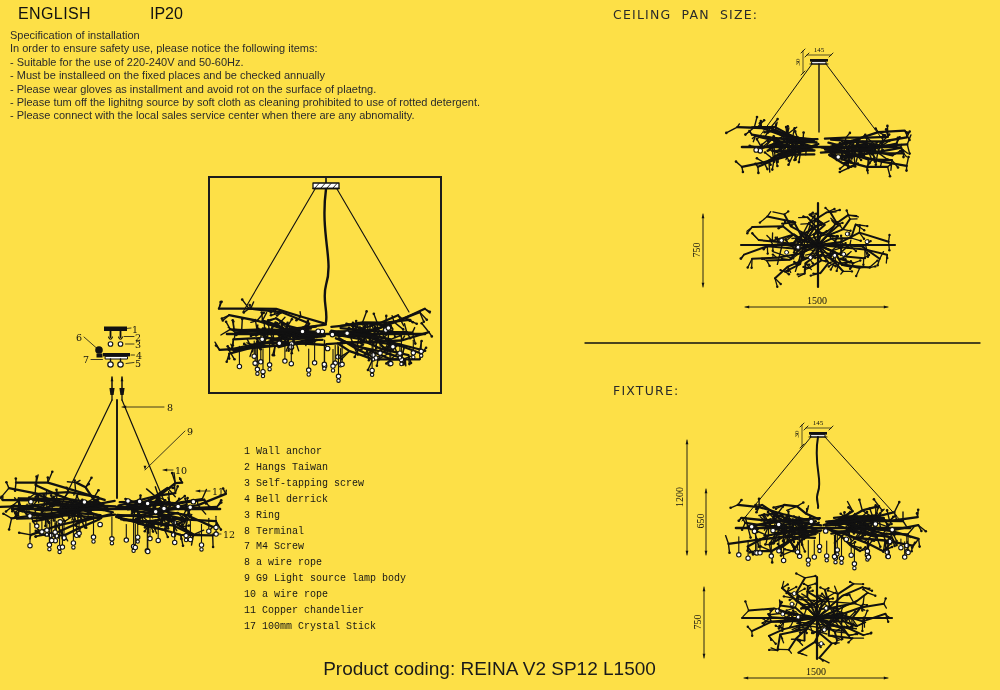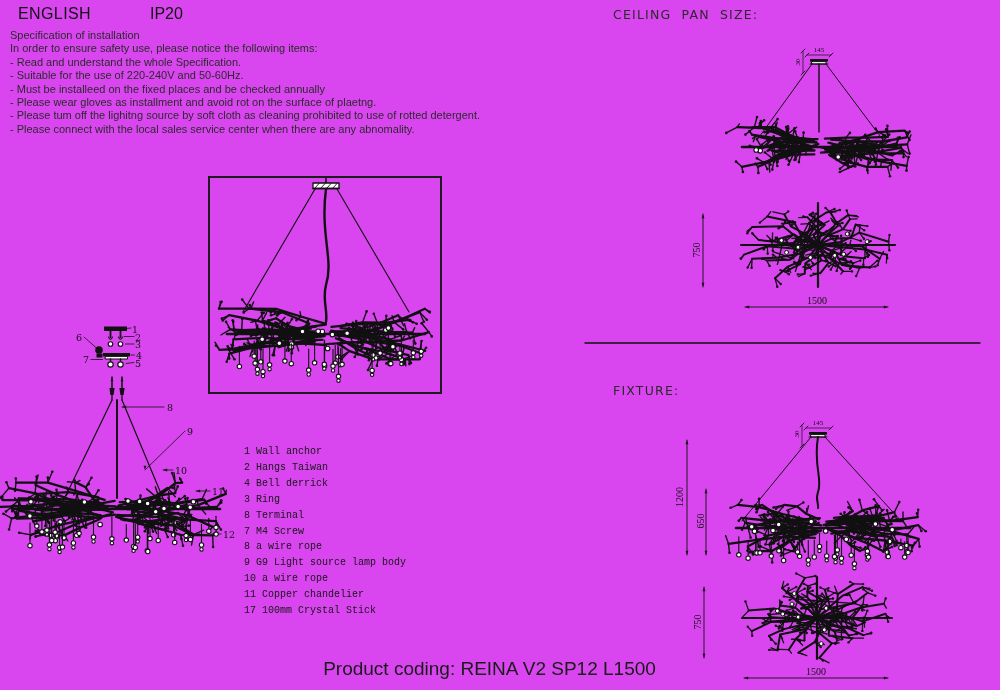--- a/index.html
+++ b/index.html
@@ -1,17 +1,17 @@
 <!DOCTYPE html>
 <html><head>
 <meta charset="utf-8">
 <style>
   *{margin:0;padding:0;box-sizing:border-box}
   html,body{background:#fff}
-  .page{position:relative;width:1000px;height:690px;background:#d946ef;overflow:hidden;
+  .page{position:relative;width:1000px;height:690px;background:#fde047;overflow:hidden;
         font-family:"Liberation Sans",sans-serif;color:#111}
   .abs{position:absolute}
   #svg-holder{position:absolute;left:0;top:0;width:1000px;height:690px}
   .lang{left:18px;top:5px;font-size:16px;letter-spacing:.4px}
   .ip{left:150px;top:5px;font-size:16px}
   .spec{left:10px;top:29px;font-size:11px;line-height:13.4px;color:#2b2b2b}
   .frame{left:208px;top:176px;width:234px;height:218px;border:2px solid #1c1c1c}
   .parts{left:244px;top:444px;font-family:"Liberation Mono","DejaVu Sans Mono",monospace;
          font-size:10px;line-height:15.9px;color:#161616}
   .sec-title{font-family:"DejaVu Sans",sans-serif;font-size:12.5px;letter-spacing:1.2px;
@@ -2904,33 +2904,33 @@
           <path d="M888 678 L883.8 679.4 L883.8 676.6 Z" fill="#111" stroke="none"></path>
         </g>
       </svg></div>
 
   <div class="abs lang">ENGLISH</div>
   <div class="abs ip">IP20</div>
 
   <div class="abs spec">
     <div>Specification of installation</div>
     <div>In order to ensure safety use, please notice the following items:</div>
-    <div>- Read and understand the whole Specification.</div>
     <div>- Suitable for the use of 220-240V and 50-60Hz.</div>
     <div>- Must be installeed on the fixed places and be checked annually</div>
     <div>- Please wear gloves as installment and avoid rot on the surface of plaetng.</div>
     <div>- Please tum off the lighitng source by soft cloth as cleaning prohibited to use of rotted detergent.</div>
     <div>- Please connect with the local sales service center when there are any abnomality.</div>
   </div>
 
   <div class="abs frame"></div>
 
   <div class="abs parts">
     <div>1 Wall anchor</div>
     <div>2 Hangs Taiwan</div>
+    <div>3 Self-tapping screw</div>
     <div>4 Bell derrick</div>
     <div>3 Ring</div>
     <div>8 Terminal</div>
     <div>7 M4 Screw</div>
     <div>8 a wire rope</div>
     <div>9 G9 Light source lamp body</div>
     <div>10 a wire rope</div>
     <div>11 Copper chandelier</div>
     <div>17 100mm Crystal Stick</div>
   </div>

